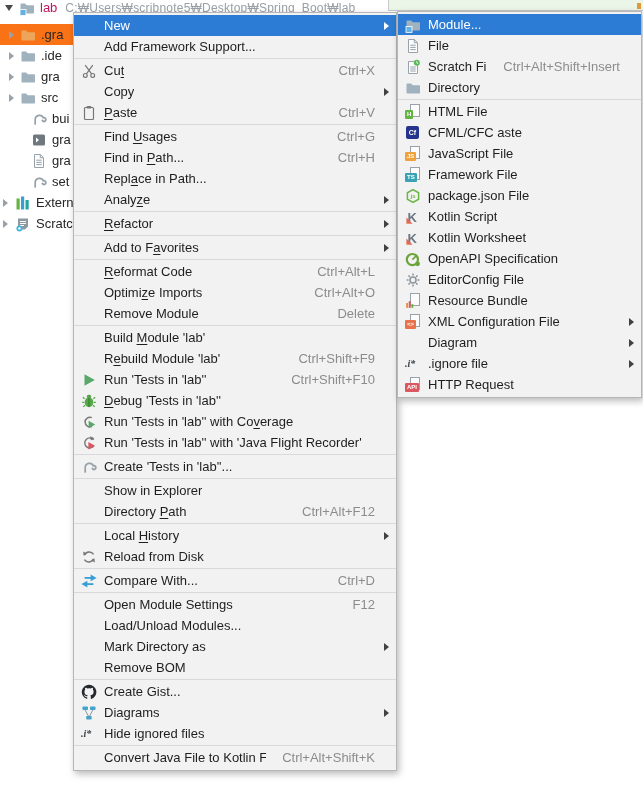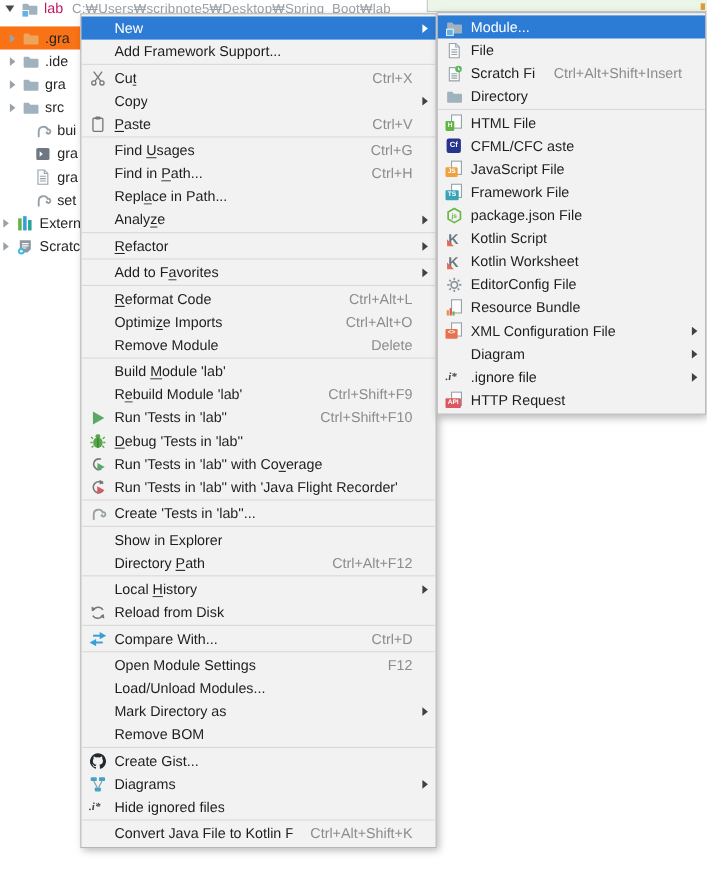--- a/index.html
+++ b/index.html
@@ -494,20 +494,26 @@
       <span class="lbl">Kotlin Script</span>
     </div>
   <div class="mi">
       <svg class="micn">
         <use href="#i-kotlin"></use>
       </svg>
       <span class="lbl">Kotlin Worksheet</span>
     </div>
   <div class="mi">
       <svg class="micn">
+        <use href="#i-openapi"></use>
+      </svg>
+      <span class="lbl">OpenAPI Specification</span>
+    </div>
+  <div class="mi">
+      <svg class="micn">
         <use href="#i-gear"></use>
       </svg>
       <span class="lbl">EditorConfig File</span>
     </div>
   <div class="mi">
       <span class="micn ficon">
         <span class="fpage"></span>
         <svg class="bars">
           <use href="#i-bars"></use>
         </svg>

